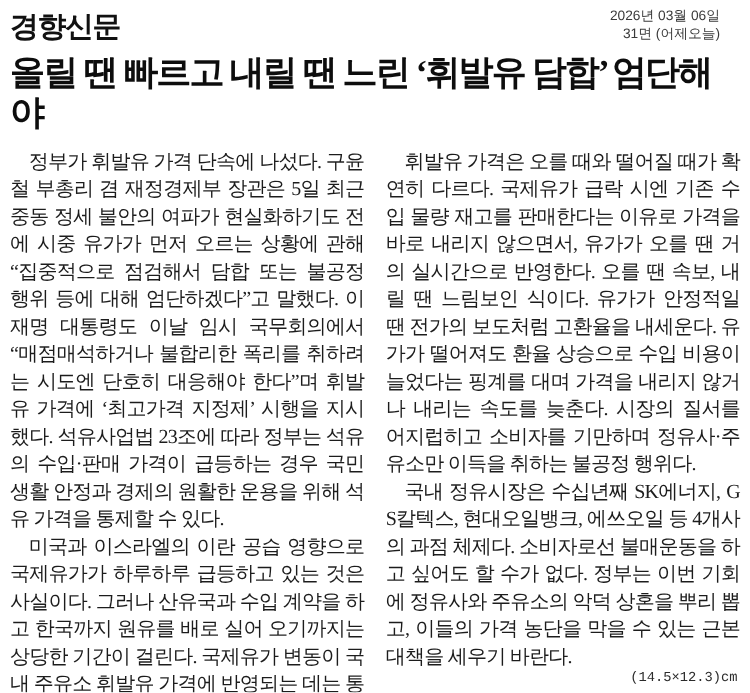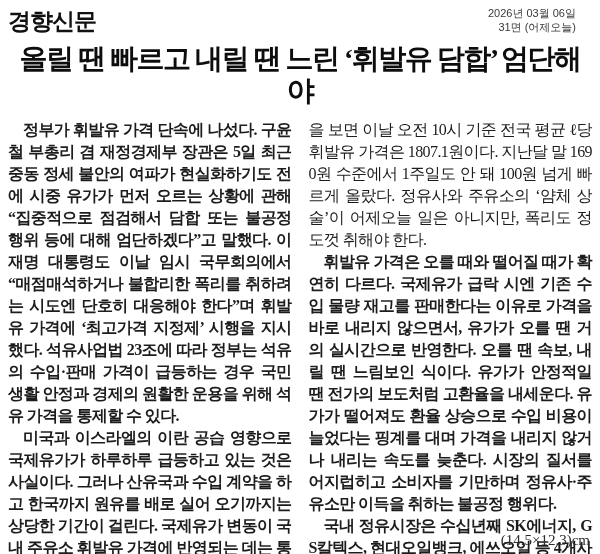--- a/index.html
+++ b/index.html
@@ -37,21 +37,20 @@
     right: 16px;
     top: 0;
     text-align: right;
     font-family: "Liberation Sans", "DejaVu Sans", sans-serif;
     font-size: 11px;
     line-height: 14px;
     color: #3a3a3a;
   }
   .headline {
     margin: 5px 0 12px 0;
-    text-align: center;
     font-weight: 900;
     font-size: 28px;
     letter-spacing: -1.5px;
     line-height: 32px;
     color: #0d0d0d;
     font-family: "Liberation Serif", "DejaVu Serif", serif;
   }
   .columns {
     display: flex;
     gap: 17px;
@@ -62,27 +61,27 @@
   }
   .col p {
     margin: 0;
     font-size: 16px;
     line-height: 22px;
     letter-spacing: -0.6px;
     text-align: justify;
     word-break: break-all;
     color: #1c1c1c;
   }
-  .col p.indent { text-indent: 15px; font-weight: bold; }
+  .col p.indent { text-indent: 15px; }
   .footer {
     position: absolute;
     right: 10px;
     bottom: 5px;
-    font-family: Liberation Serif, serif;
-    font-size: 15px;
+    font-family: Liberation Mono, monospace;
+    font-size: 11px;
     color: #2b2b2b;
   }
 </style>
 </head>
 <body>
 
 <div class="page">
 
   <div class="topbar">
     <div class="masthead">경향신문</div>
@@ -94,21 +93,20 @@
 
   <h1 class="headline">올릴 땐 빠르고 내릴 땐 느린 ‘휘발유 담합’ 엄단해야</h1>
 
   <div class="columns">
     <div class="col">
       <p class="indent">정부가 휘발유 가격 단속에 나섰다. 구윤철 부총리 겸 재정경제부 장관은 5일 최근 중동 정세 불안의 여파가 현실화하기도 전에 시중 유가가 먼저 오르는 상황에 관해 “집중적으로 점검해서 담합 또는 불공정 행위 등에 대해 엄단하겠다”고 말했다. 이재명 대통령도 이날 임시 국무회의에서 “매점매석하거나 불합리한 폭리를 취하려는 시도엔 단호히 대응해야 한다”며 휘발유 가격에 ‘최고가격 지정제’ 시행을 지시했다. 석유사업법 23조에 따라 정부는 석유의 수입·판매 가격이 급등하는 경우 국민 생활 안정과 경제의 원활한 운용을 위해 석유 가격을 통제할 수 있다.</p>
       <p class="indent">미국과 이스라엘의 이란 공습 영향으로 국제유가가 하루하루 급등하고 있는 것은 사실이다. 그러나 산유국과 수입 계약을 하고 한국까지 원유를 배로 실어 오기까지는 상당한 기간이 걸린다. 국제유가 변동이 국내 주유소 휘발유 가격에 반영되는 데는 통상 2~3주 소요된다. 현재 판매 중인 휘발유는 모두 이번 중동 사태 이전에 수입된 것이라 재고가 소진되기 전까지 가격이 바뀔 이유가 없다는 얘기다.</p>
 
     </div>
     <div class="col">
-      <p>을 보면 이날 오전 10시 기준 전국 평균 ℓ당 휘발유 가격은 1807.1원이다. 지난달 말 1690원 수준에서 1주일도 안 돼 100원 넘게 빠르게 올랐다. 정유사와 주유소의 ‘얌체 상술’이 어제오늘 일은 아니지만, 폭리도 정도껏 취해야 한다.</p>
       <p class="indent">휘발유 가격은 오를 때와 떨어질 때가 확연히 다르다. 국제유가 급락 시엔 기존 수입 물량 재고를 판매한다는 이유로 가격을 바로 내리지 않으면서, 유가가 오를 땐 거의 실시간으로 반영한다. 오를 땐 속보, 내릴 땐 느림보인 식이다. 유가가 안정적일 땐 전가의 보도처럼 고환율을 내세운다. 유가가 떨어져도 환율 상승으로 수입 비용이 늘었다는 핑계를 대며 가격을 내리지 않거나 내리는 속도를 늦춘다. 시장의 질서를 어지럽히고 소비자를 기만하며 정유사·주유소만 이득을 취하는 불공정 행위다.</p>
       <p class="indent">국내 정유시장은 수십년째 SK에너지, GS칼텍스, 현대오일뱅크, 에쓰오일 등 4개사의 과점 체제다. 소비자로선 불매운동을 하고 싶어도 할 수가 없다. 정부는 이번 기회에 정유사와 주유소의 악덕 상혼을 뿌리 뽑고, 이들의 가격 농단을 막을 수 있는 근본 대책을 세우기 바란다.</p>
     </div>
   </div>
 
   <div class="footer">(14.5×12.3)cm</div>
 
 </div>
 
 </body></html>

